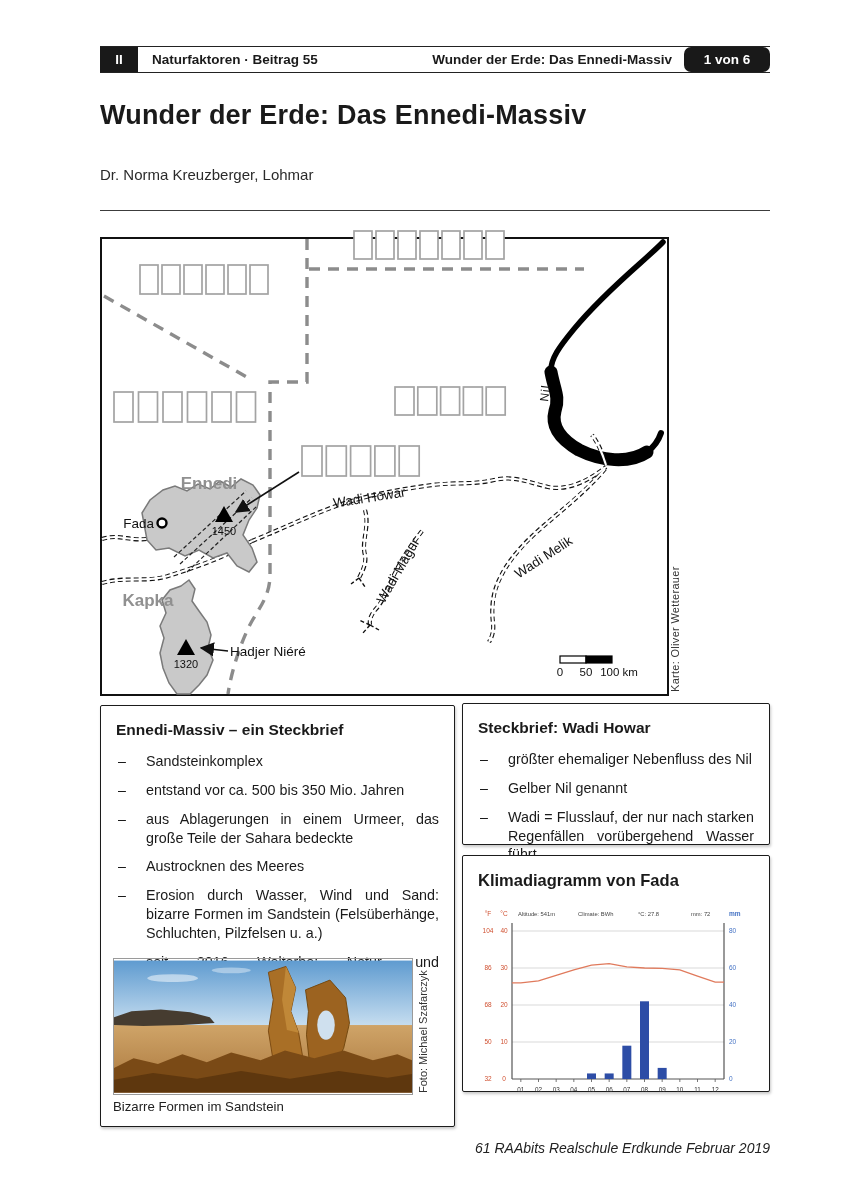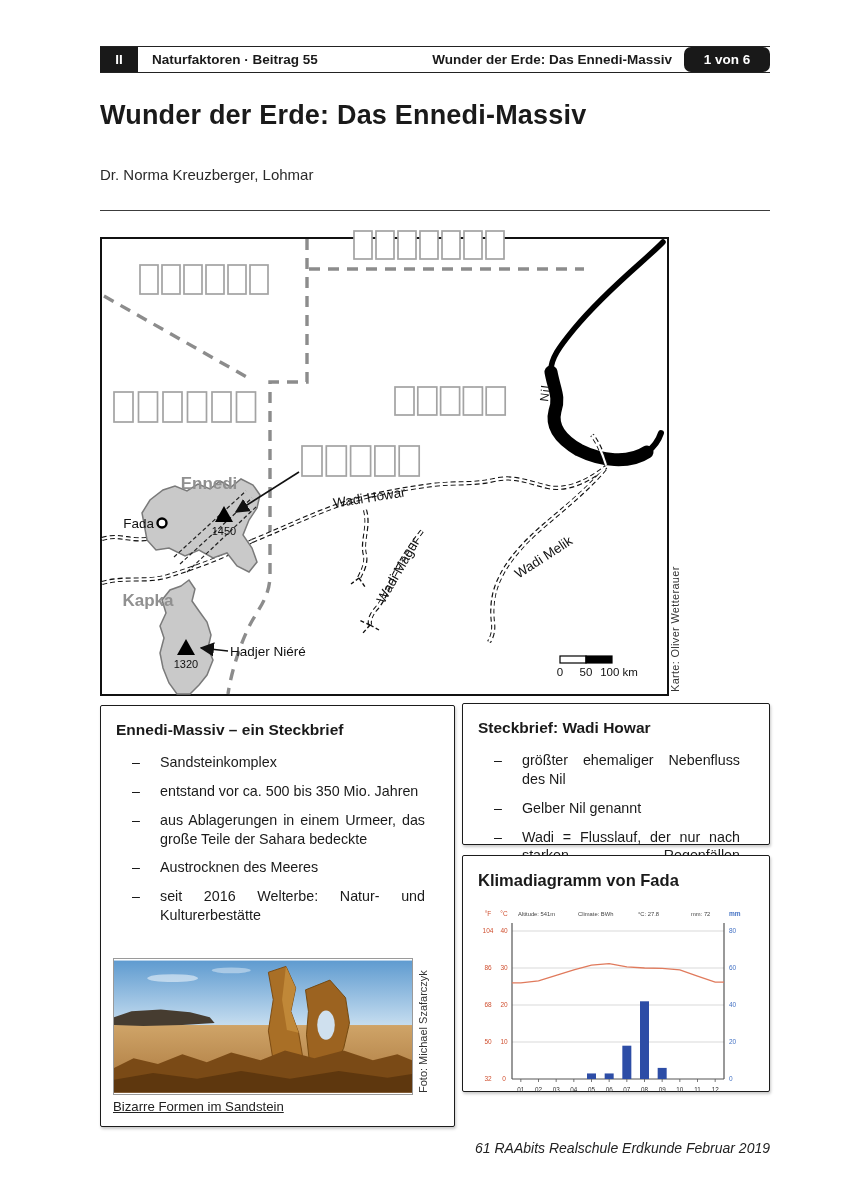--- a/index.html
+++ b/index.html
@@ -24,28 +24,28 @@
   #map-frame svg{overflow:visible;display:block;}
   #map-credit{position:absolute;left:669px;top:560px;height:132px;font-size:11px;color:#333;
               writing-mode:vertical-rl;transform:rotate(180deg);text-align:left;letter-spacing:.3px;}
   
   .infobox{position:absolute;background:#fff;border:1.8px solid #1c1c1c;border-radius:2px;
            box-shadow:1px 2px 3px #c9c9c9;padding:13px 15px;box-sizing:border-box;}
   #box-ennedi{left:100px;top:705px;width:355px;height:422px;}
   #box-wadi{left:462px;top:703px;width:308px;height:142px;}
   #box-klima{left:462px;top:855px;width:308px;height:237px;}
   .box-title{font-weight:bold;font-size:15.5px;margin:2px 0 13px 0;}
-  ul.dashlist{list-style:none;margin:14px;padding:0;}
+  ul.dashlist{list-style:none;margin:0;padding:0;}
   ul.dashlist li{position:relative;padding-left:30px;margin-bottom:10px;font-size:14.3px;
                  line-height:1.32;text-align:justify;}
   ul.dashlist li:before{content:"\2013";position:absolute;left:2px;}
   
   #photo-wrap{position:absolute;left:12px;top:252px;width:326px;}
   #photo{display:block;border:1px solid #9a9a9a;}
-  #photo-caption{font-size:13.2px;margin-top:4px;color:#222;text-decoration:underline;}
+  #photo-caption{font-size:13.2px;margin-top:4px;color:#222;}
   #photo-credit{position:absolute;left:304px;top:0;height:135px;font-size:11px;color:#333;
                 writing-mode:vertical-rl;transform:rotate(180deg);}
   
   #climate-svg{display:block;margin:4px 0 0 -4px;}
   
   #footer{position:absolute;left:100px;top:1140px;width:670px;text-align:right;
           font-size:14px;font-style:italic;color:#222;}
 </style>
 </head>
 <body>
@@ -180,20 +180,21 @@
   </div>
   <div id="map-credit">Karte: Oliver Wetterauer</div>
 
   <div id="box-ennedi" class="infobox">
     <div class="box-title">Ennedi-Massiv – ein Steckbrief</div>
     <ul class="dashlist">
       <li>Sandsteinkomplex</li>
       <li>entstand vor ca. 500 bis 350 Mio. Jahren</li>
       <li>aus Ablagerungen in einem Urmeer, das große Teile der Sahara bedeckte</li>
       <li>Austrocknen des Meeres</li>
+      <li>Erosion durch Wasser, Wind und Sand: bizarre Formen im Sandstein (Felsüberhänge, Schluchten, Pilzfelsen u. a.)</li>
       <li>seit 2016 Welterbe: Natur- und Kulturerbestätte</li>
     </ul>
     <div id="photo-wrap">
       <svg id="photo" width="298" height="135" viewBox="0 0 305 135">
         <defs>
           <linearGradient id="skyg" x1="0" y1="0" x2="0" y2="1">
             <stop offset="0" stop-color="#5f9bd0"></stop>
               <stop offset="1" stop-color="#d8e9f5"></stop>
           </linearGradient>
           <linearGradient id="sandg" x1="0" y1="0" x2="0" y2="1">

